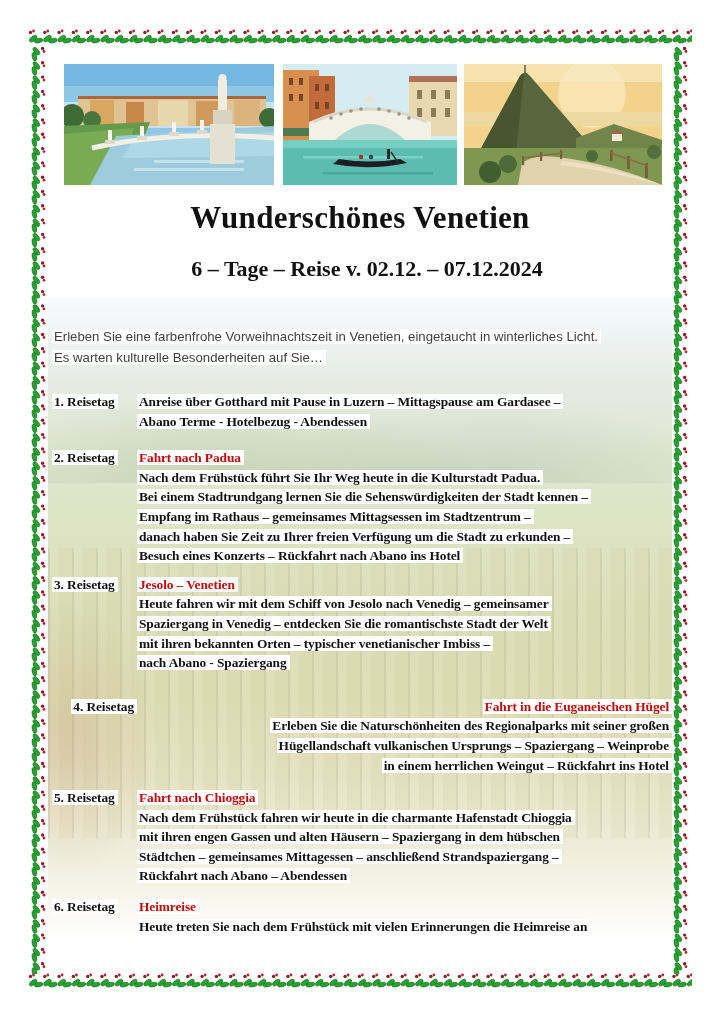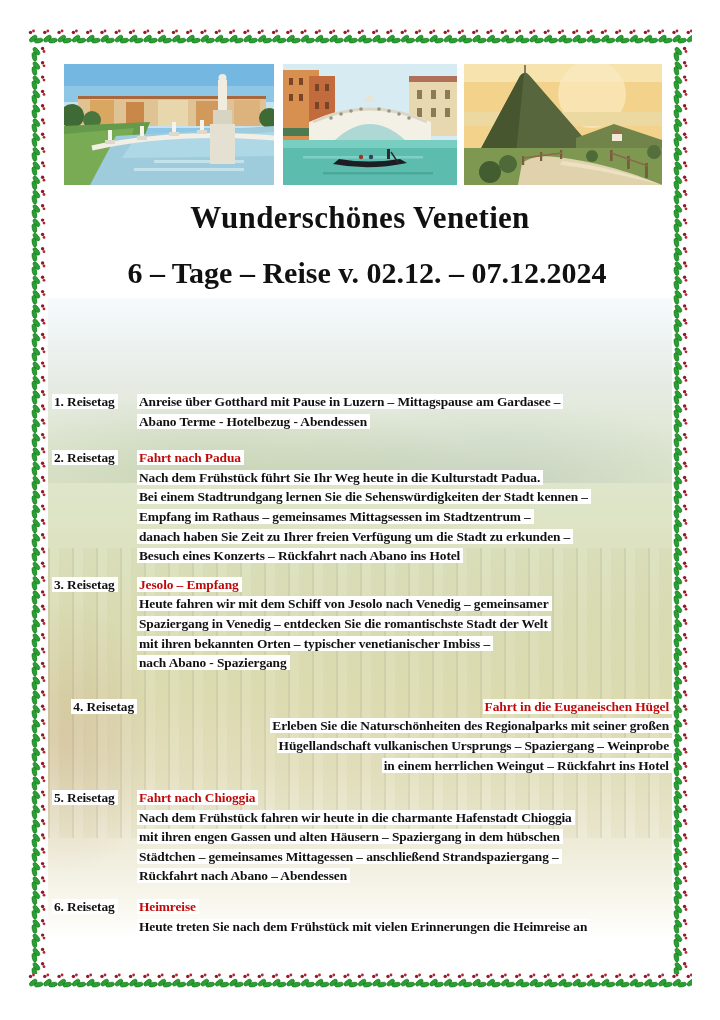--- a/index.html
+++ b/index.html
@@ -17,21 +17,21 @@
   
   .photo{position:absolute;top:64px;height:121px;display:block;}
   #photo-1{left:64px;width:210px;}
   #photo-2{left:283px;width:174px;}
   #photo-3{left:464px;width:198px;}
 
   
   .doc-title{position:absolute;left:0;right:0;top:200px;text-align:center;
              font-size:31px;font-weight:bold;color:#111;letter-spacing:.3px;}
   .doc-subtitle{position:absolute;left:14px;right:0;top:256px;text-align:center;
-             font-size:30px;font-weight:bold;color:#111;}
+             font-size:22px;font-weight:bold;color:#111;}
 
   
   .bg-landscape{position:absolute;left:48px;top:298px;width:624px;height:640px;
     background:linear-gradient(180deg,#f6fafc 0%,#eef3f3 6%,#e5ebe2 14%,#dfe7d0 24%,
       #dde3c3 36%,#dcdfb9 50%,#dfdeb7 62%,#e5e2c3 74%,#efecda 86%,#faf9f2 96%,#ffffff 100%);}
   .bg-hills{position:absolute;left:0;top:55px;width:100%;height:130px;
     background:radial-gradient(ellipse 60% 100% at 28% 100%,rgba(140,160,120,.28),rgba(0,0,0,0) 70%),
                radial-gradient(ellipse 55% 90% at 72% 100%,rgba(120,145,150,.22),rgba(0,0,0,0) 70%);}
   .bg-vines{position:absolute;left:0;top:250px;width:100%;height:290px;opacity:.55;
     background:repeating-linear-gradient(90deg,rgba(105,95,50,.22) 0 2px,rgba(0,0,0,0) 2px 11px,
@@ -442,20 +442,24 @@
 
   <div class="doc-title">Wunderschönes Venetien</div>
   <div class="doc-subtitle">6 – Tage – Reise v. 02.12. – 07.12.2024</div>
 
   <div class="bg-landscape">
     <div class="bg-hills"></div>
     <div class="bg-vines"></div>
     <div class="bg-tinge"></div>
   </div>
 
+  <div class="intro">
+    <div class="line"><span class="hl">Erleben Sie eine farbenfrohe Vorweihnachtszeit in Venetien, eingetaucht in winterliches Licht.</span></div>
+    <div class="line"><span class="hl">Es warten kulturelle Besonderheiten auf Sie…</span></div>
+  </div>
 
   <div class="itinerary" id="itinerary">
       <div class="sect" style="margin-bottom: 17px;">
     <div class="day-col">
           <div class="line"><span class="hl day-label">1. Reisetag</span></div>
         </div>
     <div class="lines-col">
           <div class="line"><span class="hl body-text">Anreise über Gotthard mit Pause in Luzern – Mittagspause am Gardasee –</span></div>
           <div class="line"><span class="hl body-text">Abano Terme - Hotelbezug - Abendessen</span></div>
         </div>
@@ -471,21 +475,21 @@
           <div class="line"><span class="hl body-text">Empfang im Rathaus – gemeinsames Mittagsessen im Stadtzentrum –</span></div>
           <div class="line"><span class="hl body-text">danach haben Sie Zeit zu Ihrer freien Verfügung um die Stadt zu erkunden –</span></div>
           <div class="line"><span class="hl body-text">Besuch eines Konzerts – Rückfahrt nach Abano ins Hotel</span></div>
         </div>
   </div>
       <div class="sect" style="margin-bottom: 24px;">
     <div class="day-col">
           <div class="line"><span class="hl day-label">3. Reisetag</span></div>
         </div>
     <div class="lines-col">
-          <div class="line"><span class="hl heading">Jesolo – Empfang</span></div>
+          <div class="line"><span class="hl heading">Jesolo – Venetien</span></div>
           <div class="line"><span class="hl body-text">Heute fahren wir mit dem Schiff von Jesolo nach Venedig – gemeinsamer</span></div>
           <div class="line"><span class="hl body-text">Spaziergang in Venedig – entdecken Sie die romantischste Stadt der Welt</span></div>
           <div class="line"><span class="hl body-text">mit ihren bekannten Orten – typischer venetianischer Imbiss –</span></div>
           <div class="line"><span class="hl body-text">nach Abano - Spaziergang</span></div>
         </div>
   </div>
       <div class="sect" style="margin-bottom: 13px; text-align: right;">
     <div class="day-col">
           <div class="line"><span class="hl day-label">4. Reisetag</span></div>
         </div>

